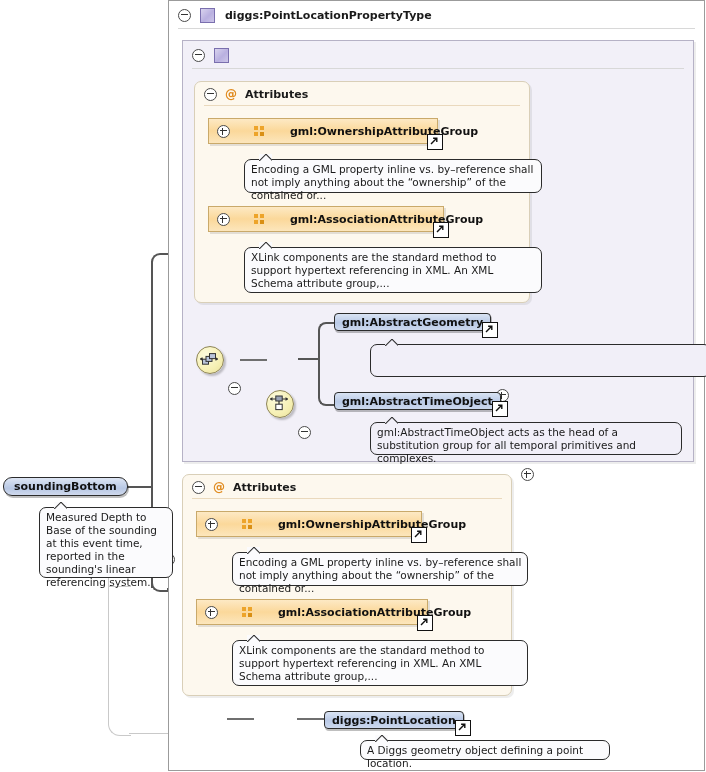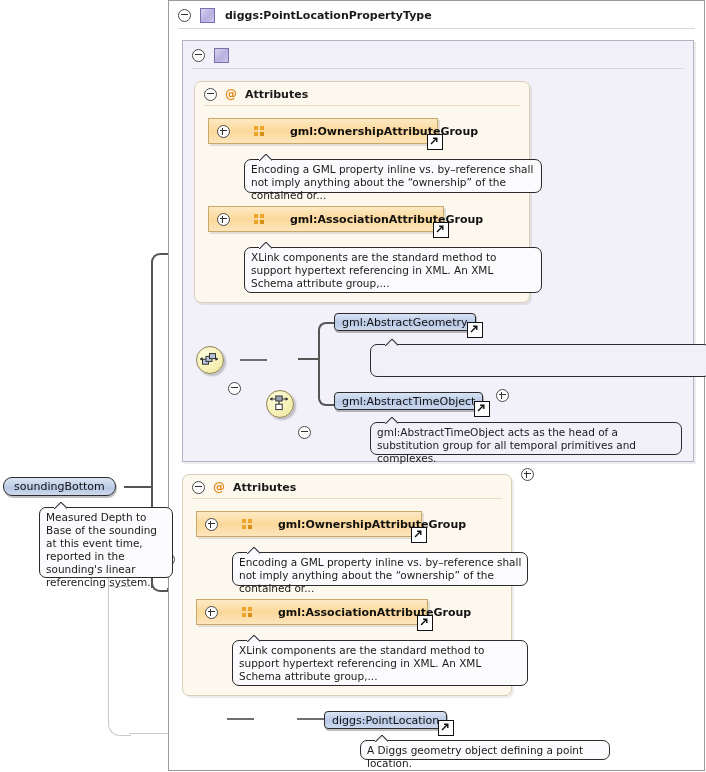--- a/index.html
+++ b/index.html
@@ -91,21 +91,21 @@
   }
   .ext-badge svg{display:block;}
 
   
   .el-box{
     height:18px;border:1px solid #2b2b2b;border-radius:4px;box-sizing:border-box;
     background:linear-gradient(180deg,#d9e3f3 0%,#b9c9e6 55%,#ccd8ee 100%);
     display:flex;align-items:center;padding:0 7px;
     box-shadow:1px 2px 0 rgba(0,0,0,0.25);
   }
-  .el-label{font-weight:normal;font-size:11px;color:#111;white-space:nowrap;}
+  .el-label{font-weight:bold;font-size:11px;color:#111;white-space:nowrap;}
 
   
   #sounding-pill{
     left:3px;top:477px;height:19px;border:1px solid #2b2b2b;border-radius:9px;
     background:linear-gradient(180deg,#dde5f3 0%,#b8c8e4 60%,#cfd9ed 100%);
     display:flex;align-items:center;padding:0 10px;box-sizing:border-box;
     box-shadow:1px 2px 0 rgba(0,0,0,0.25);
   }
 
   

